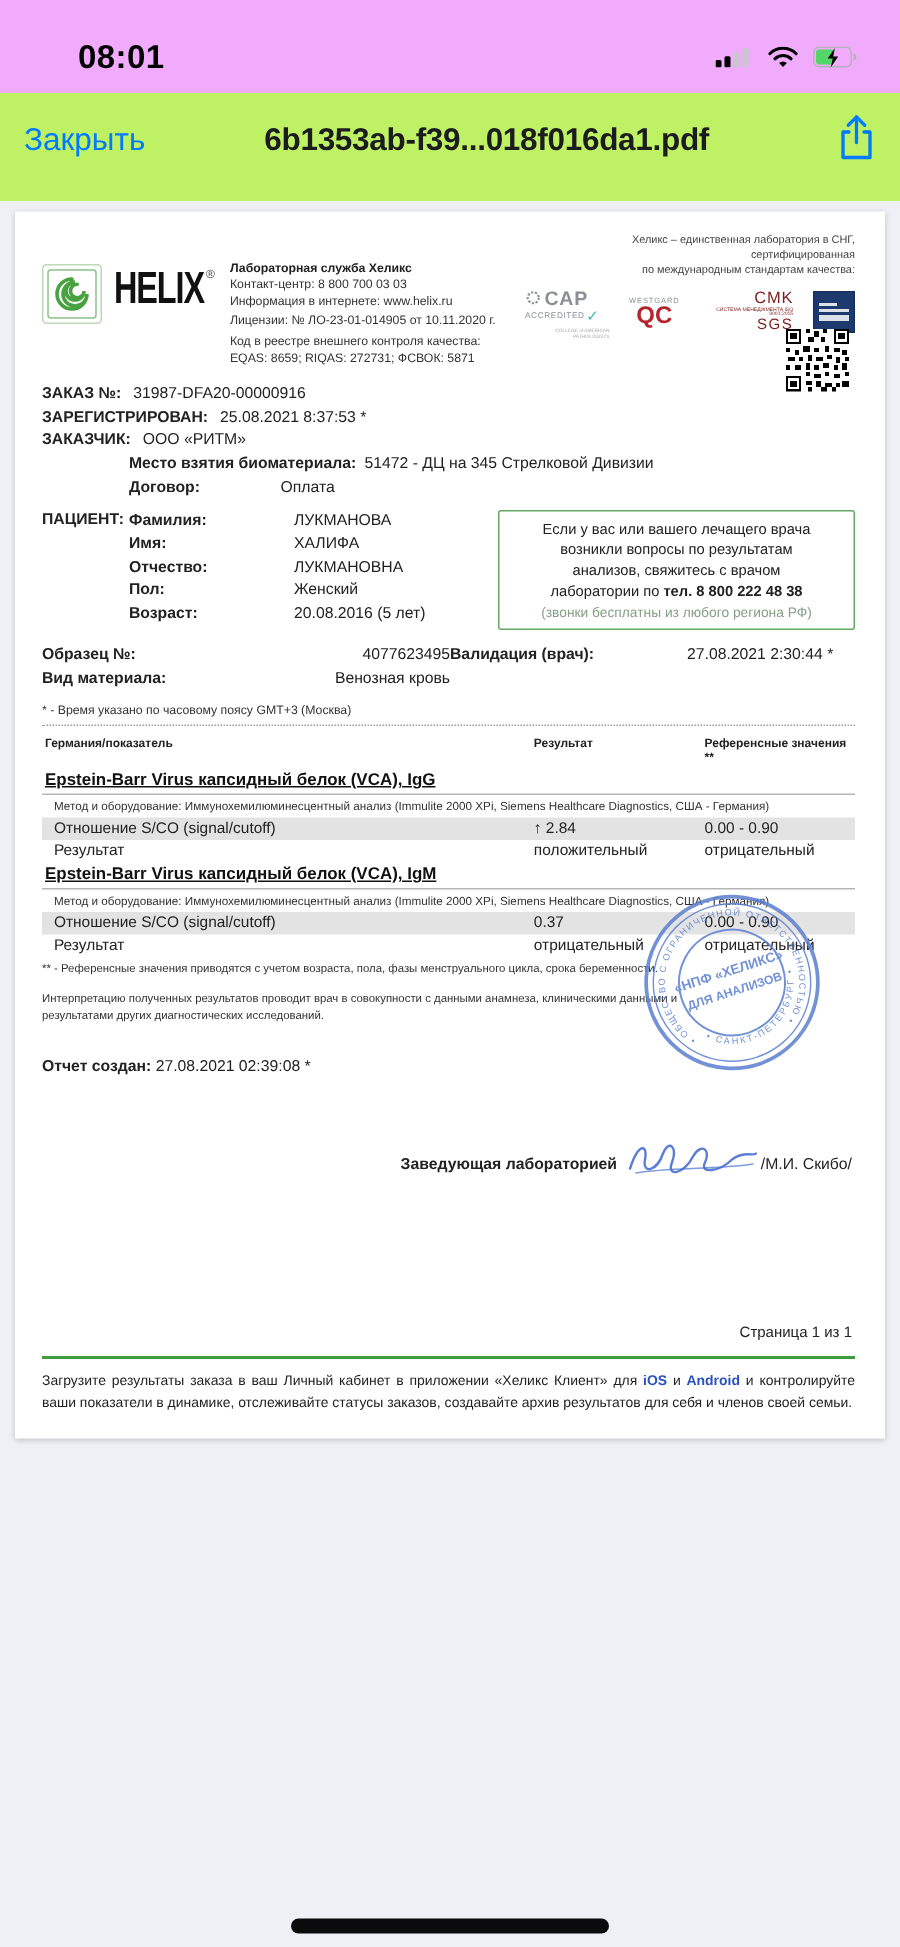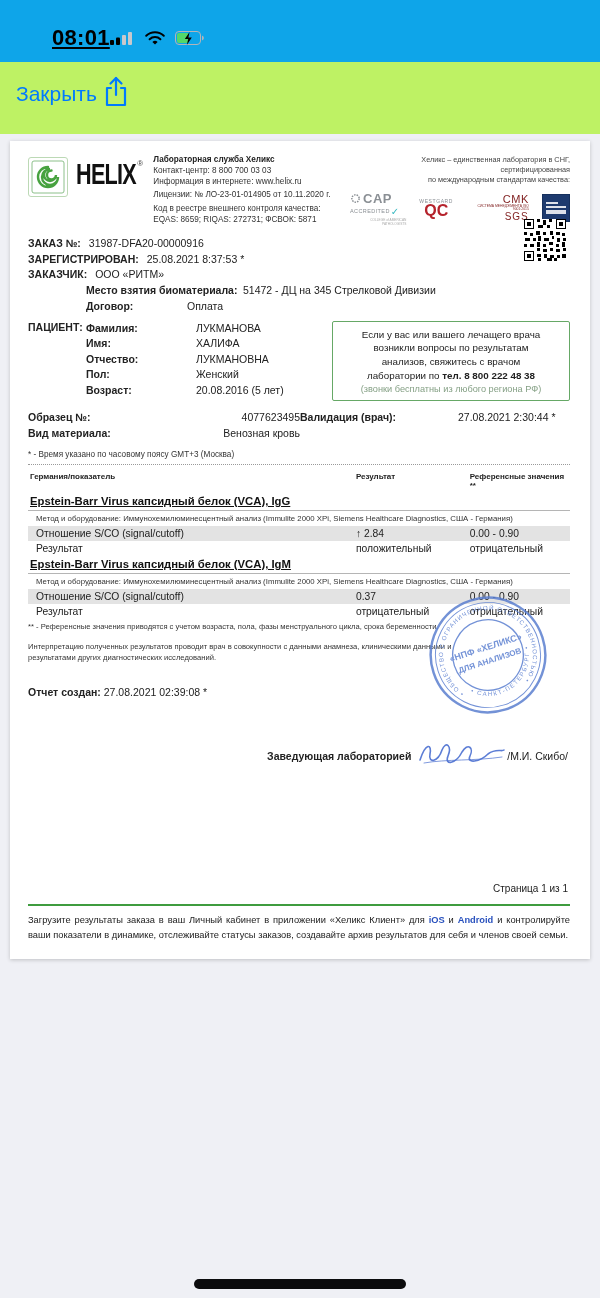--- a/index.html
+++ b/index.html
@@ -1,34 +1,34 @@
 <!DOCTYPE html>
 <html><head>
 <meta charset="utf-8">
 <style>
   * { margin:0; padding:0; box-sizing:border-box; }
   html,body { width:600px; height:1298px; }
   body { font-family:"Liberation Sans","DejaVu Sans",sans-serif; background:#eff0f5; position:relative; overflow:hidden; }
 
   
-  .status-bar { height:62px; background:#0ea5e9; display:flex; align-items:center; padding:14px 28px 0 52px;text-decoration:underline; }
+  .status-bar { height:62px; background:#f0abfc; display:flex; align-items:center; justify-content:space-between; padding:14px 28px 0 52px; }
   .status-time { font-size:22px; font-weight:700; color:#000; letter-spacing:.3px; }
   .status-icons { display:flex; align-items:center; gap:9px; }
   .nav-bar { height:72px; background:#bef264; display:flex; align-items:center; padding:0 16px 8px 16px; }
   .nav-close { font-size:21px; color:#007aff; flex:0 0 auto; }
   .nav-title { flex:1; text-align:center; font-size:21px; font-weight:700; color:#1c1c1e; letter-spacing:-.2px; white-space:nowrap; overflow:hidden; }
   .nav-share { flex:0 0 auto; margin-left:6px; }
 
   
   .content-bg { padding-top:7px; }
   .doc-card { position:relative; width:580px; height:818px; margin:0 auto; background:#fff; box-shadow:0 1px 4px rgba(0,0,0,.2); padding:14px 20px 16px 18px; display:flex; flex-direction:column; color:#222; }
 
   
   .doc-header { display:flex; justify-content:space-between; }
-  .hdr-left { display:flex; gap:8px; }
+  .hdr-left { display:flex; gap:8px;margin-top:19px; }
   .logo-sq { width:40px; height:40px; background:#fff; border:1px solid #bcd9b5; border-radius:3px; display:flex; align-items:center; justify-content:center; margin-top:2px; }
   .brand-wrap { display:flex; align-items:flex-start; margin-top:4px; }
   .brand-txt { font-size:30px; font-weight:700; letter-spacing:-1px; transform:scaleX(.72); transform-origin:left; color:#111; line-height:1; }
   .brand-reg { font-size:8px; color:#444; margin-left:-22px; }
   .hdr-info { margin-left:2px; font-size:8.2px; line-height:1.32; color:#333; }
   .hdr-info .b { font-weight:700; color:#222; }
   .hdr-info .gap { margin-top:3px; }
   .hdr-right { width:220px; text-align:right; }
   .cert-note { font-size:7.3px; color:#444; line-height:1.35; }
   .logo-row { display:flex; justify-content:flex-end; align-items:center; gap:13px; margin-top:6px; }
@@ -125,20 +125,21 @@
       <rect x="0.5" y="0.5" width="25" height="13" rx="3.5" fill="none" stroke="#b4b4b8"></rect>
       <rect x="2" y="2" width="12" height="10" rx="2" fill="#53d769"></rect>
       <path d="M27 4.5 v5 a2.6 2.6 0 0 0 0 -5 Z" fill="#b4b4b8"></path>
       <path d="M14.6 1 L9.8 8 h3.4 l-1.4 6 5 -7.4 h-3.4 Z" fill="#000"></path>
     </svg>
   </span>
 </div>
 
 <div class="nav-bar">
   <span class="nav-close">Закрыть</span>
+  <span class="nav-title">6b1353ab-f39...018f016da1.pdf</span>
   <span class="nav-share">
     <svg width="26" height="32" viewBox="0 0 26 32">
       <path d="M13 2 L13 19" stroke="#007aff" stroke-width="2.2" stroke-linecap="round" fill="none"></path>
       <path d="M7.5 7.5 L13 2 L18.5 7.5" stroke="#007aff" stroke-width="2.2" stroke-linecap="round" stroke-linejoin="round" fill="none"></path>
       <path d="M8 12 H4 V29 H22 V12 H18" stroke="#007aff" stroke-width="2.2" stroke-linecap="round" stroke-linejoin="round" fill="none"></path>
     </svg>
   </span>
 </div>
 
 <div class="content-bg">

